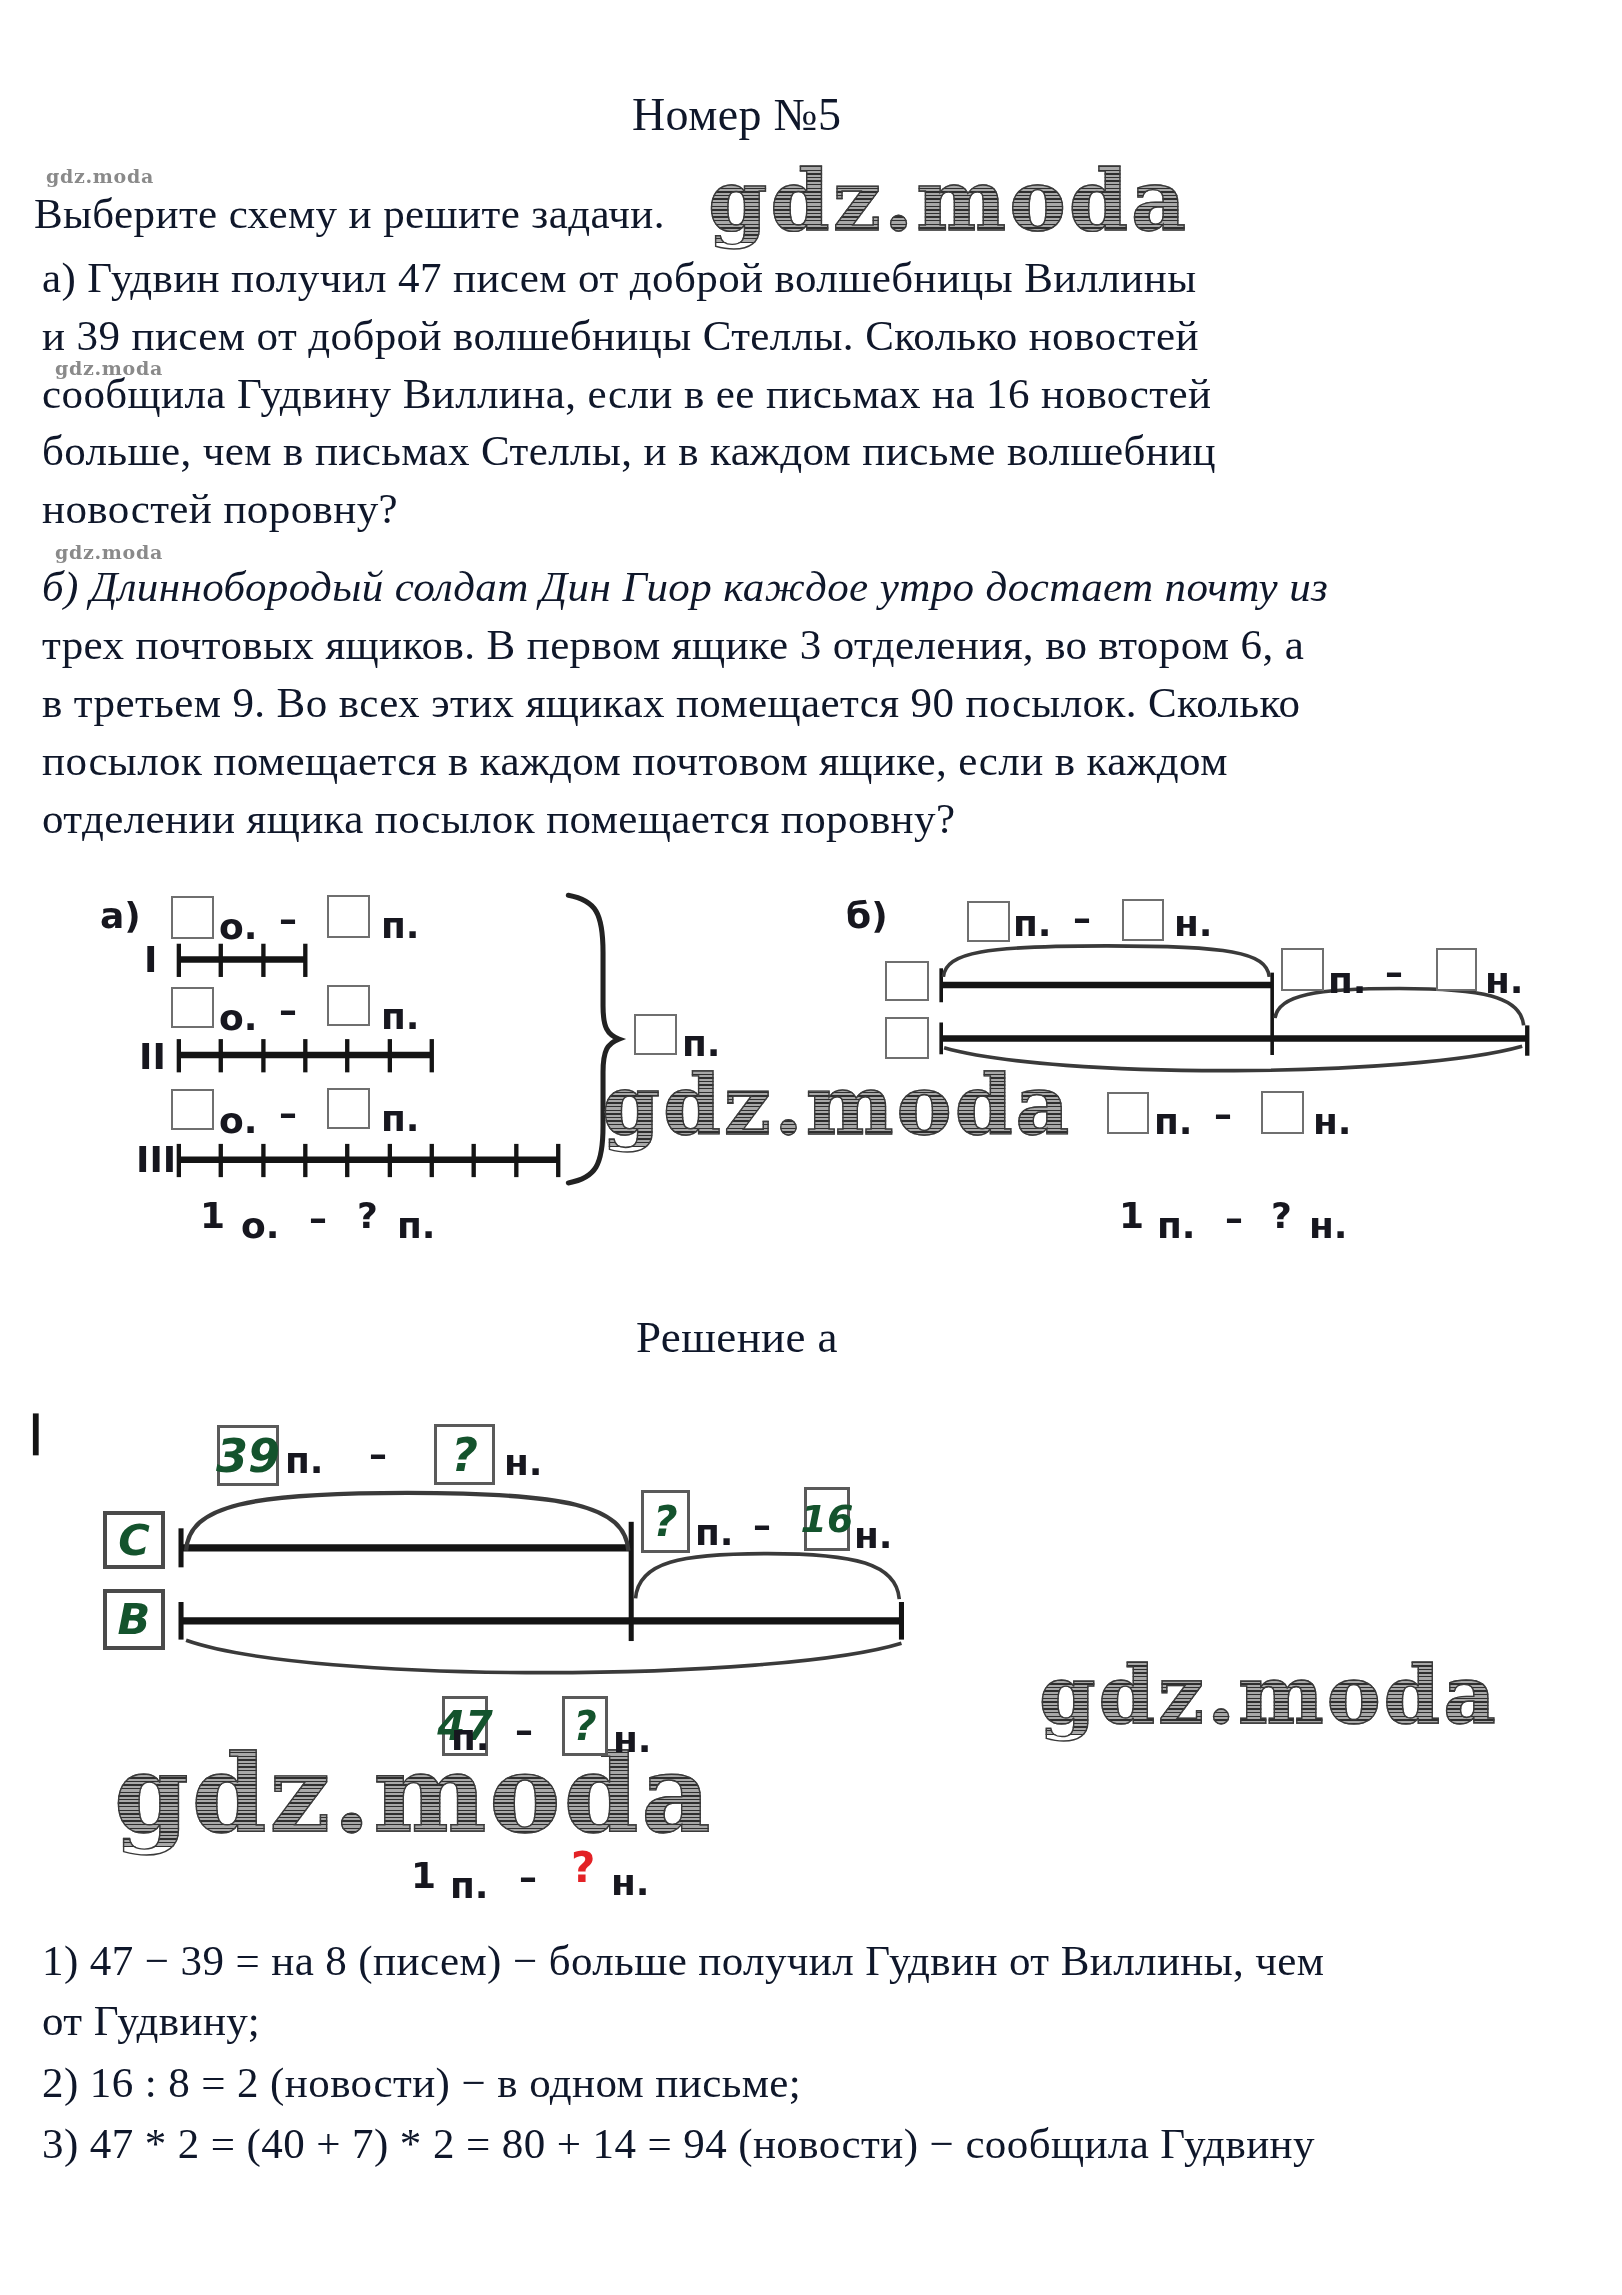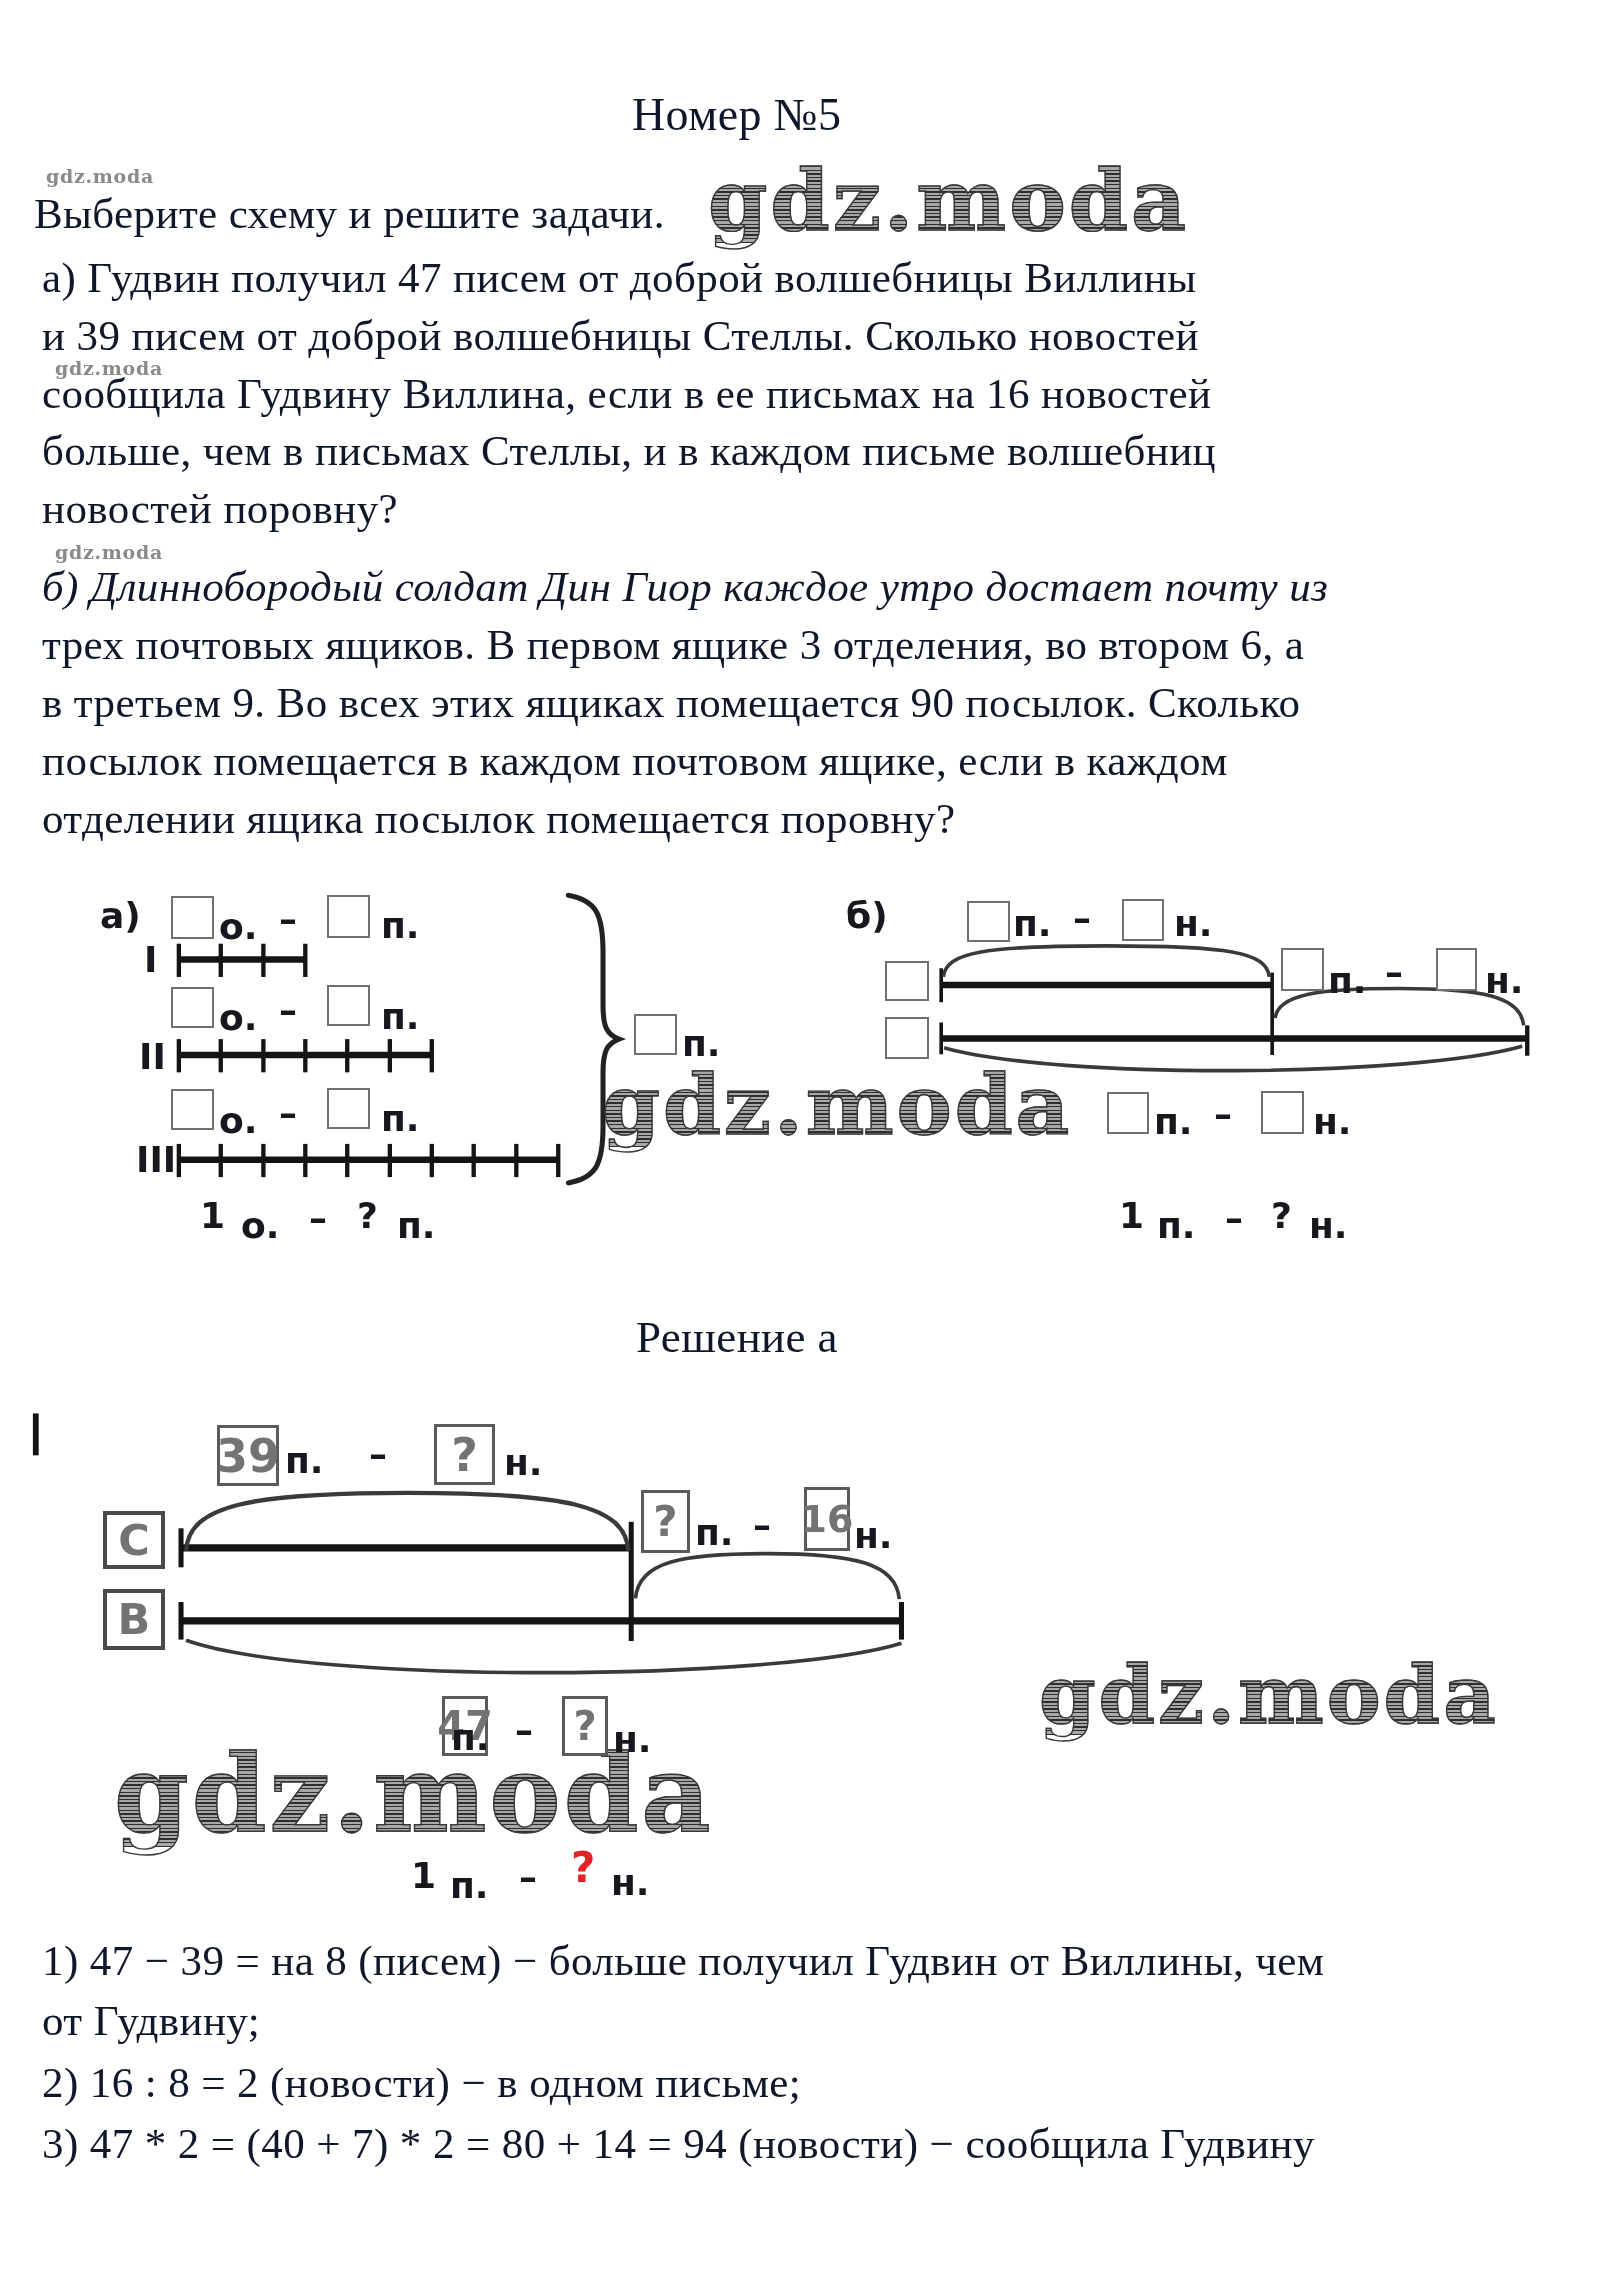--- a/index.html
+++ b/index.html
@@ -11,21 +11,21 @@
   .heading{font-size:45px;}
   
   .dl{position:absolute;white-space:nowrap;font-family:"DejaVu Sans", sans-serif;
       font-weight:700;font-size:36px;color:#17171f;line-height:1;}
   .red{color:#e32226;}
   
   .sq{position:absolute;border:2.9px solid #6f6f6f;background:#fff;box-sizing:border-box;}
   
   .vbox{position:absolute;border:3.6px solid #5a5a5a;background:#fff;box-sizing:border-box;
         display:flex;align-items:center;justify-content:center;
-        font-family:"DejaVu Sans", sans-serif;font-weight:700;color:#737373;line-height:1;}
+        font-family:"DejaVu Sans", sans-serif;font-weight:700;color:#14532d;line-height:1;font-style:italic;}
   .cb{border:4.3px solid #4a4a4a;}
   
   .wm-s{position:absolute;font-family:"DejaVu Serif", serif;font-weight:700;font-size:19px;
         color:#8a8a8a;letter-spacing:0.7px;}
   .wm-b{position:absolute;font-family:"DejaVu Serif", serif;font-weight:700;letter-spacing:2.9px;
         background:repeating-linear-gradient(0deg,#2e2e2e 0 1.4px,#a8a8a8 1.4px 3.6px);
         -webkit-background-clip:text;background-clip:text;color:transparent;
         -webkit-text-stroke:1.4px #3a3a3a;line-height:1;}
   .art{position:absolute;left:0;top:0;width:1623px;height:2295px;}
 </style>

